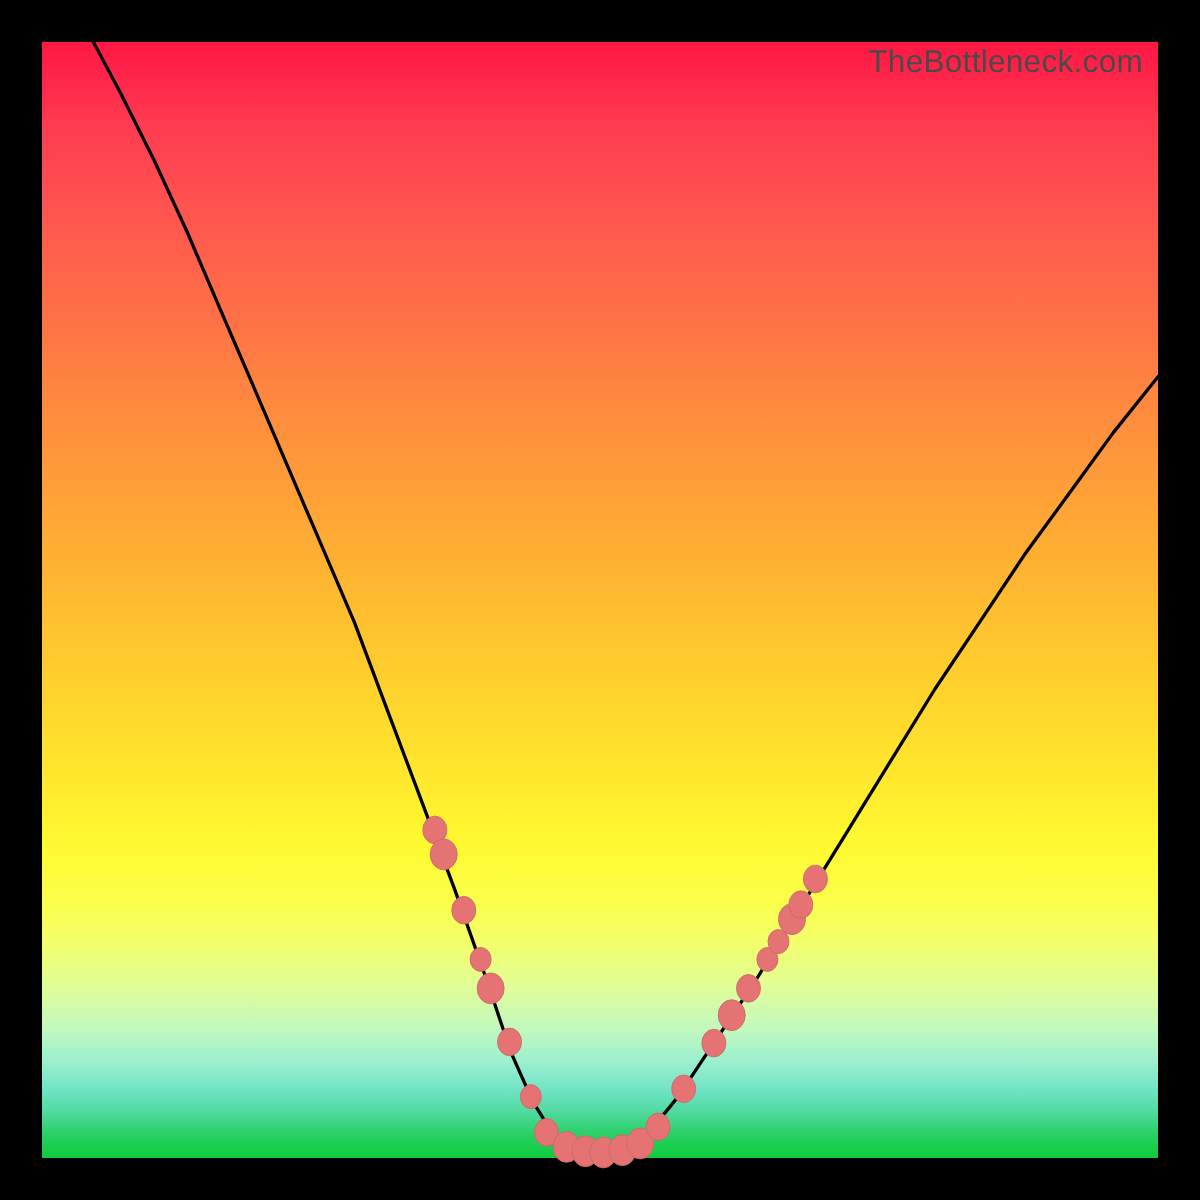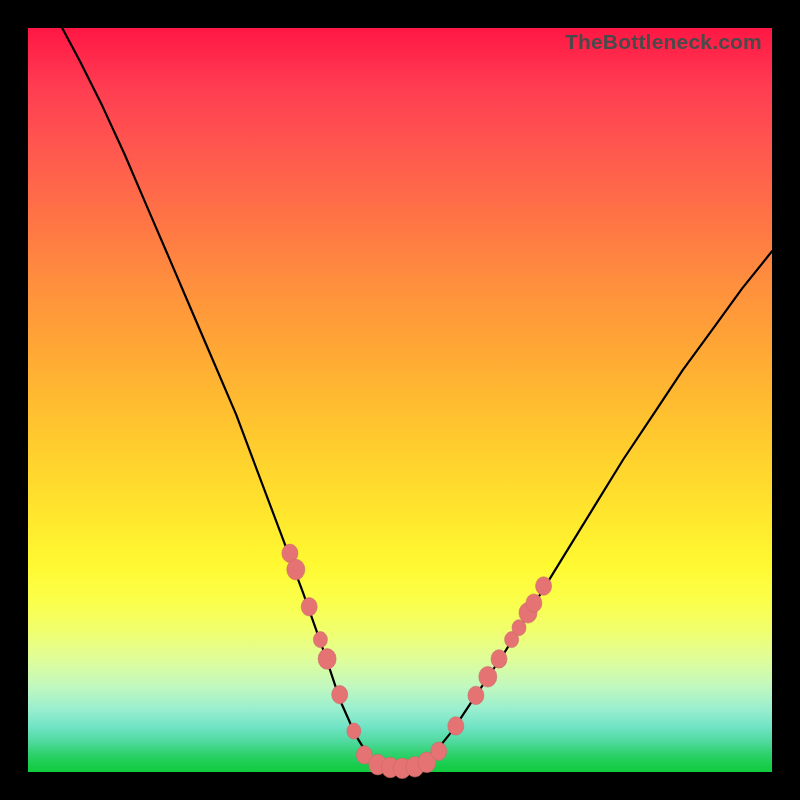--- a/index.html
+++ b/index.html
@@ -46,21 +46,21 @@
       #19cd4d 99%,
       #10cb3f 100%
     );
   }
   .watermark {
     position: absolute;
     top: 2px;
     right: 10px;
     color: #4a4a4a;
     font-size: 21px;
-    font-weight: 700;
+    font-weight: 400;
     letter-spacing: 0.2px;
     user-select: none;
     pointer-events: none;
   }
   svg.curve {
     position: absolute;
     left: 0;
     top: 0;
     width: 744px;
     height: 744px;

